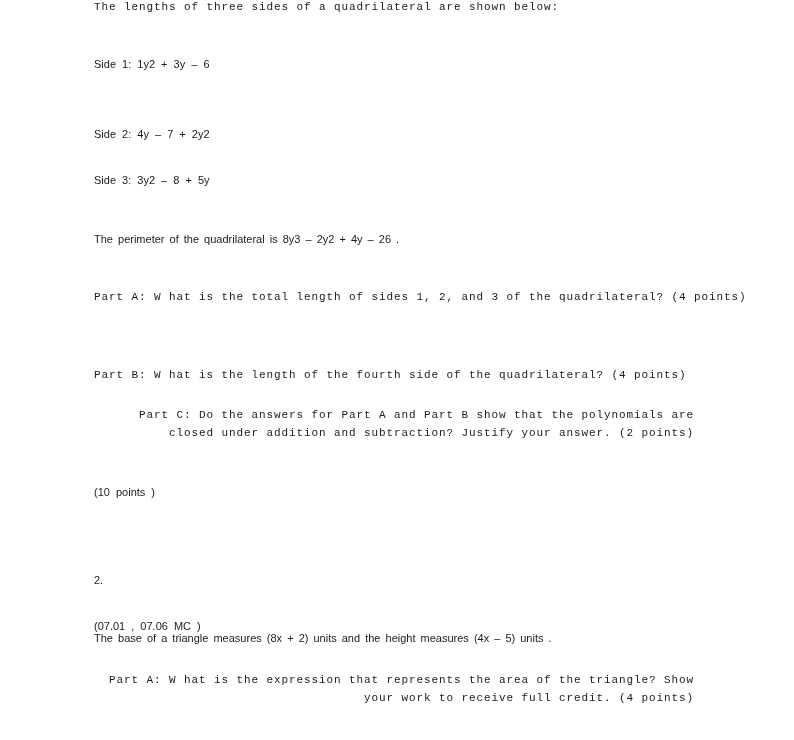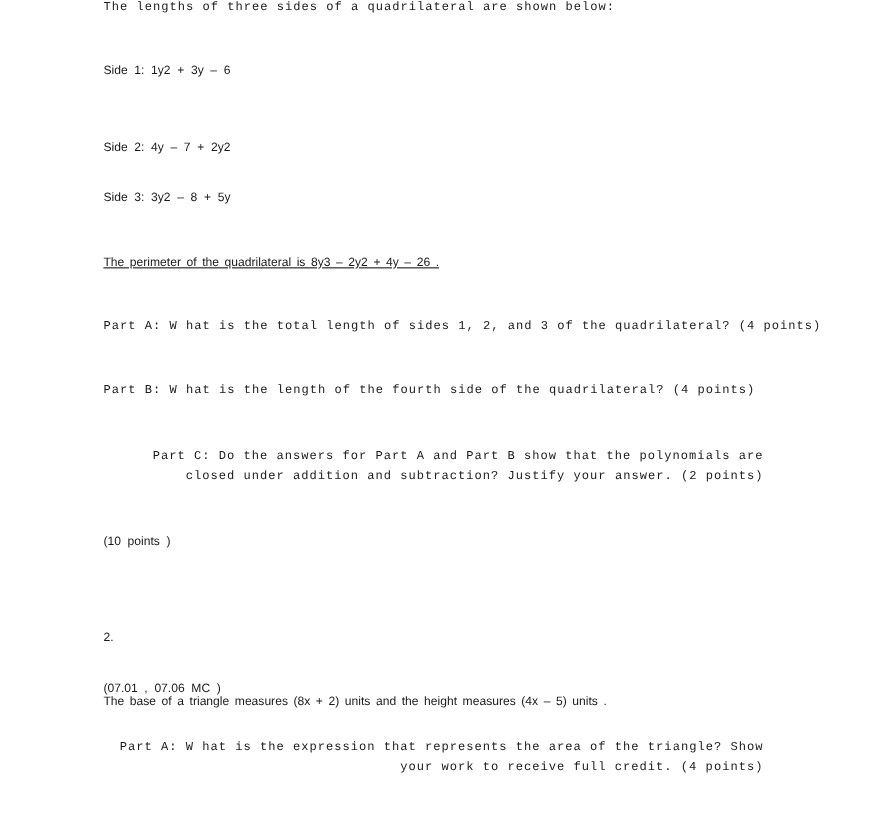--- a/index.html
+++ b/index.html
@@ -42,24 +42,24 @@
 </head>
 <body>
 
 <div>
   <div class="line spaced" style="top:0px;">The lengths of three sides of a quadrilateral are shown below:</div>
 
   <div class="line narrow" style="top:57px;">Side   1: 1y2  + 3y  –  6</div>
   <div class="line narrow" style="top:127px;">Side   2: 4y  –  7 + 2y2</div>
   <div class="line narrow" style="top:173px;">Side   3: 3y2  –  8 + 5y</div>
 
-  <div class="line narrow" style="top:232px; word-spacing:2px;text-decoration:underline;">The   perimeter     of  the   quadrilateral      is  8y3   –  2y2  + 4y  –  26 .</div>
+  <div class="line narrow" style="top:232px; word-spacing:2px;">The   perimeter     of  the   quadrilateral      is  8y3   –  2y2  + 4y  –  26 .</div>
 
   <div class="line spaced" style="top:290px;">Part A: W hat is the total length of sides 1, 2, and 3 of the quadrilateral? (4 points)</div>
-  <div class="line spaced" style="top:348px;">Part B: W hat is the length of the fourth side of the quadrilateral? (4 points)</div>
+  <div class="line spaced" style="top:368px;">Part B: W hat is the length of the fourth side of the quadrilateral? (4 points)</div>
 
   <div class="line spaced wrap" style="top:406px;">Part C: Do the answers for Part A and Part B show that the polynomials are closed under addition and subtraction? Justify your answer. (2 points)</div>
 
   <div class="line narrow" style="top:485px;">(10  points   )</div>
 
   <div class="line narrow" style="top:573px;">2.</div>
   <div class="line narrow" style="top:619px;">(07.01  , 07.06    MC )</div>
   <div class="line narrow" style="top:631px; word-spacing:2px;">The   base   of  a  triangle     measures     (8x  + 2) units    and   the   height    measures     (4x  –  5) units  .</div>
 
   <div class="line spaced wrap" style="top:671px;">Part A: W hat is the expression that represents the area of the triangle? Show your work to receive full credit. (4 points)</div>

